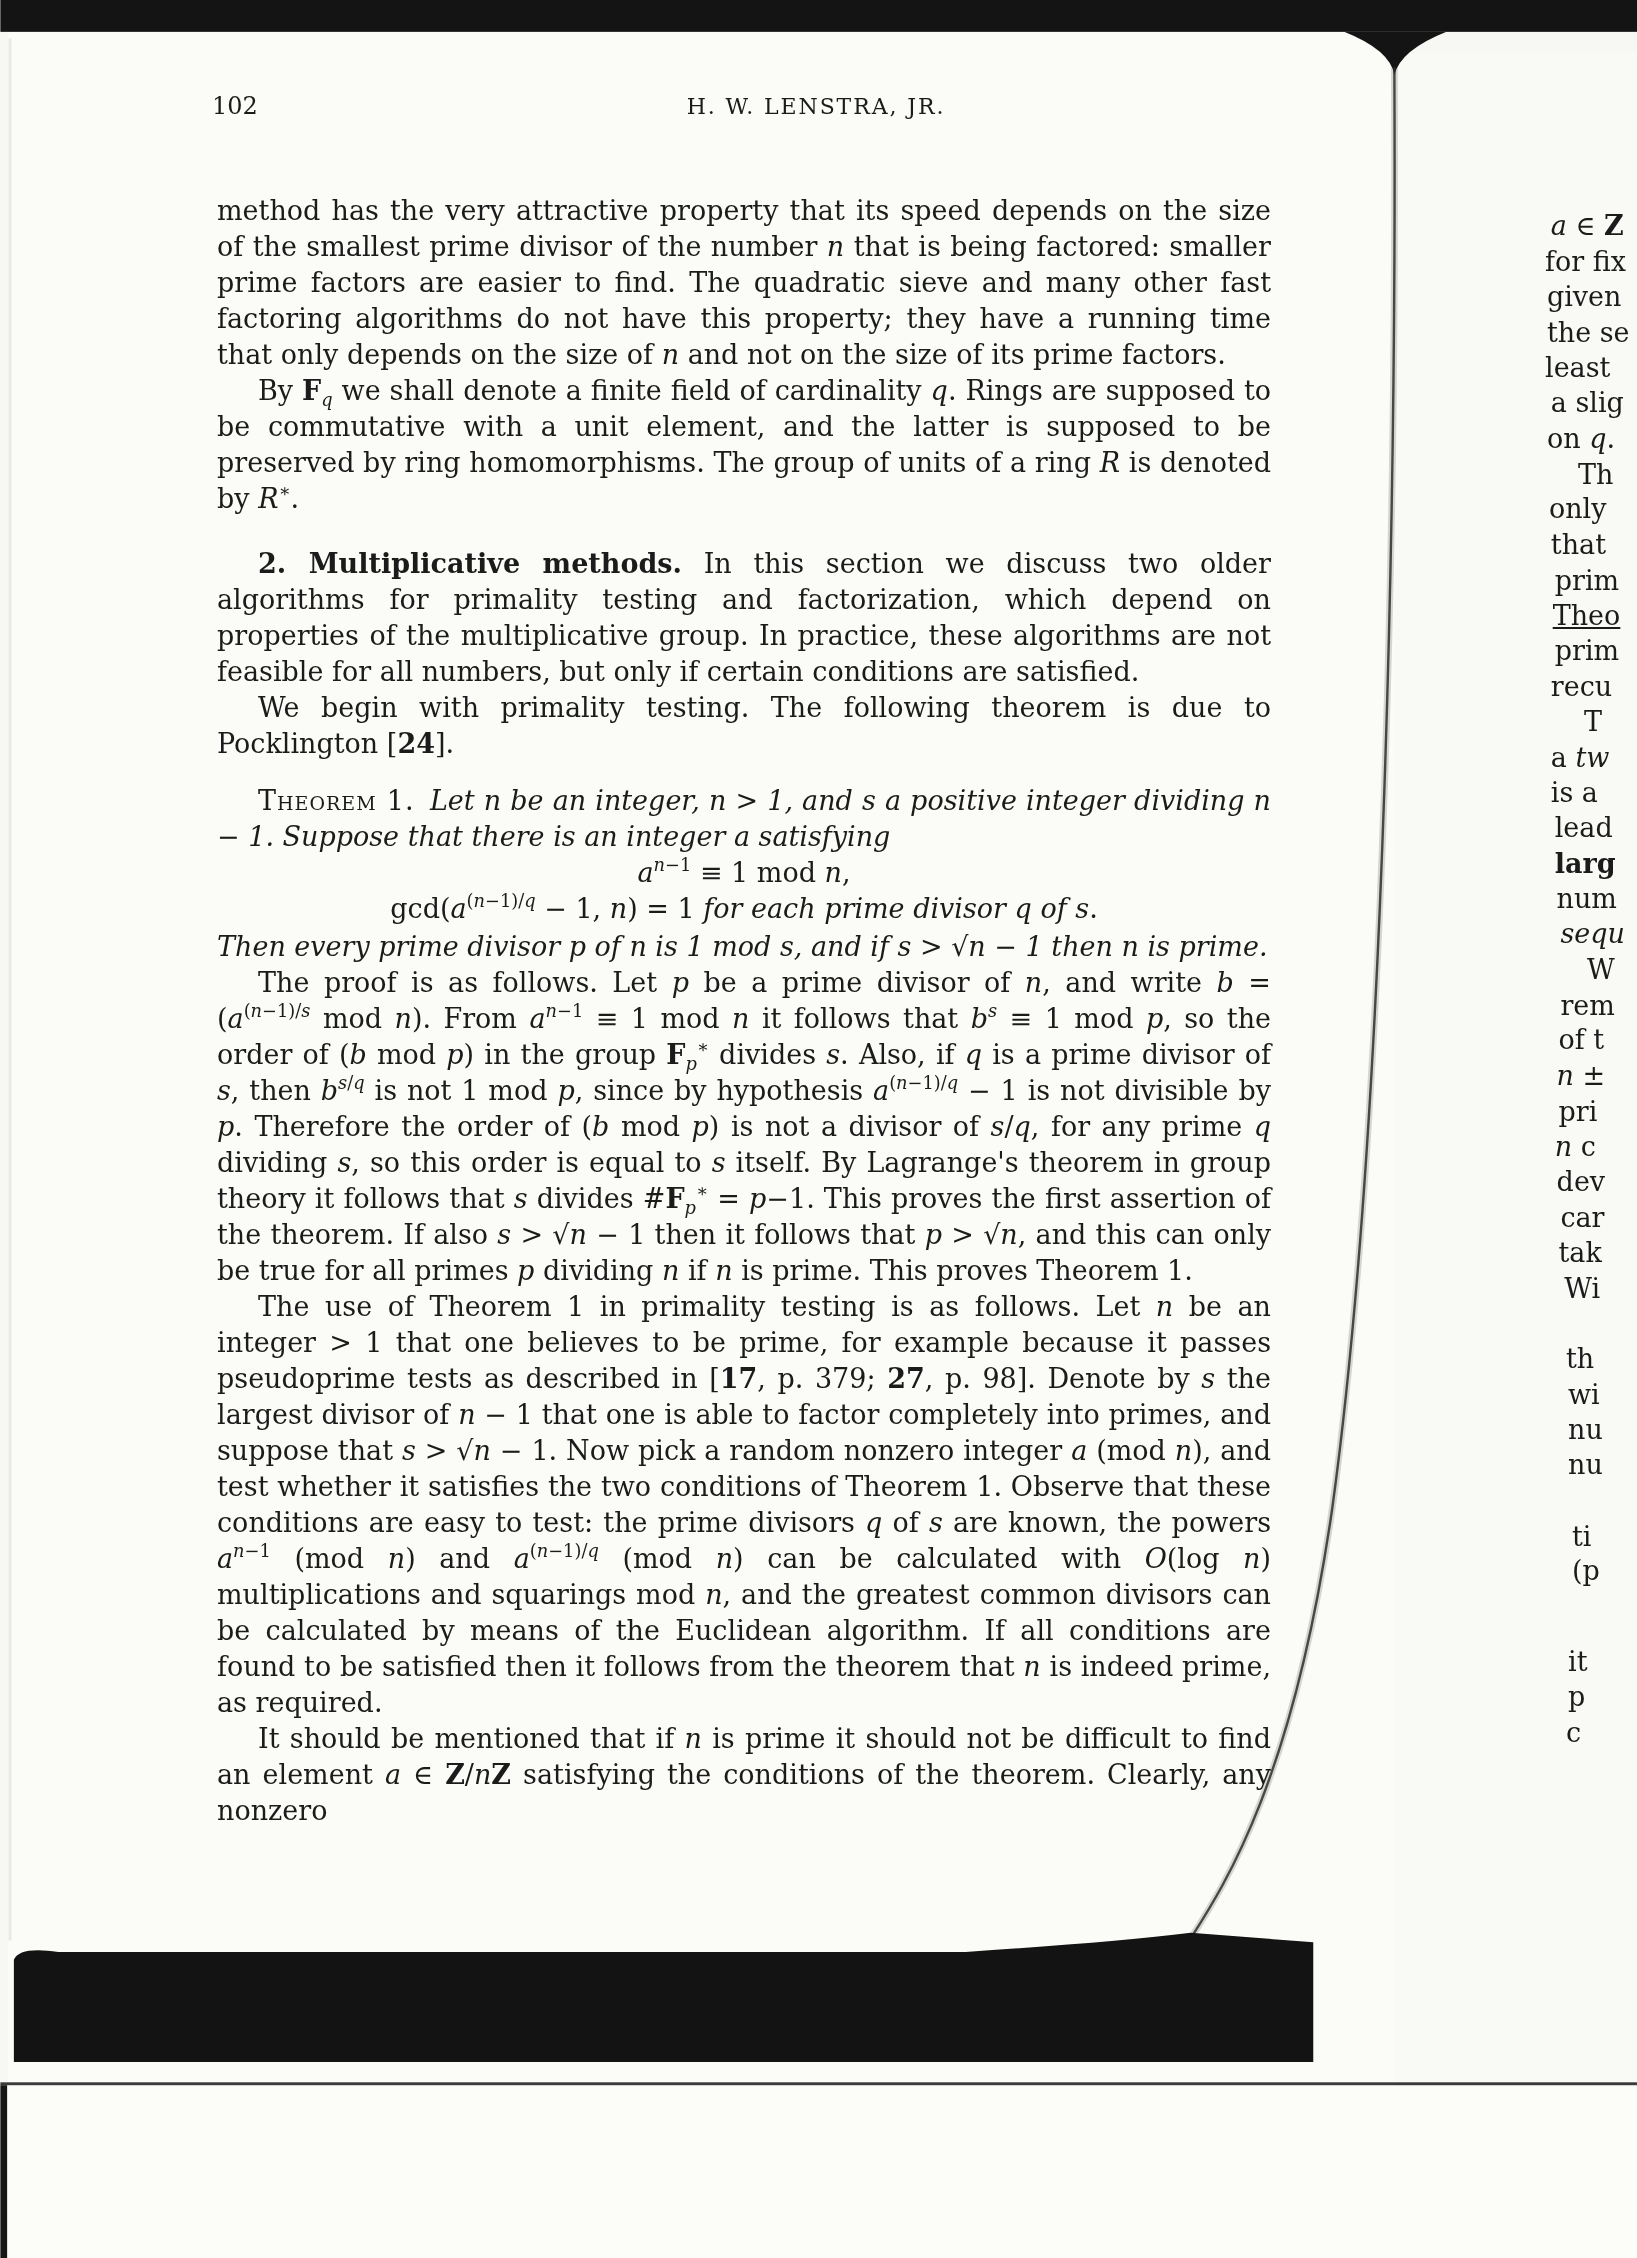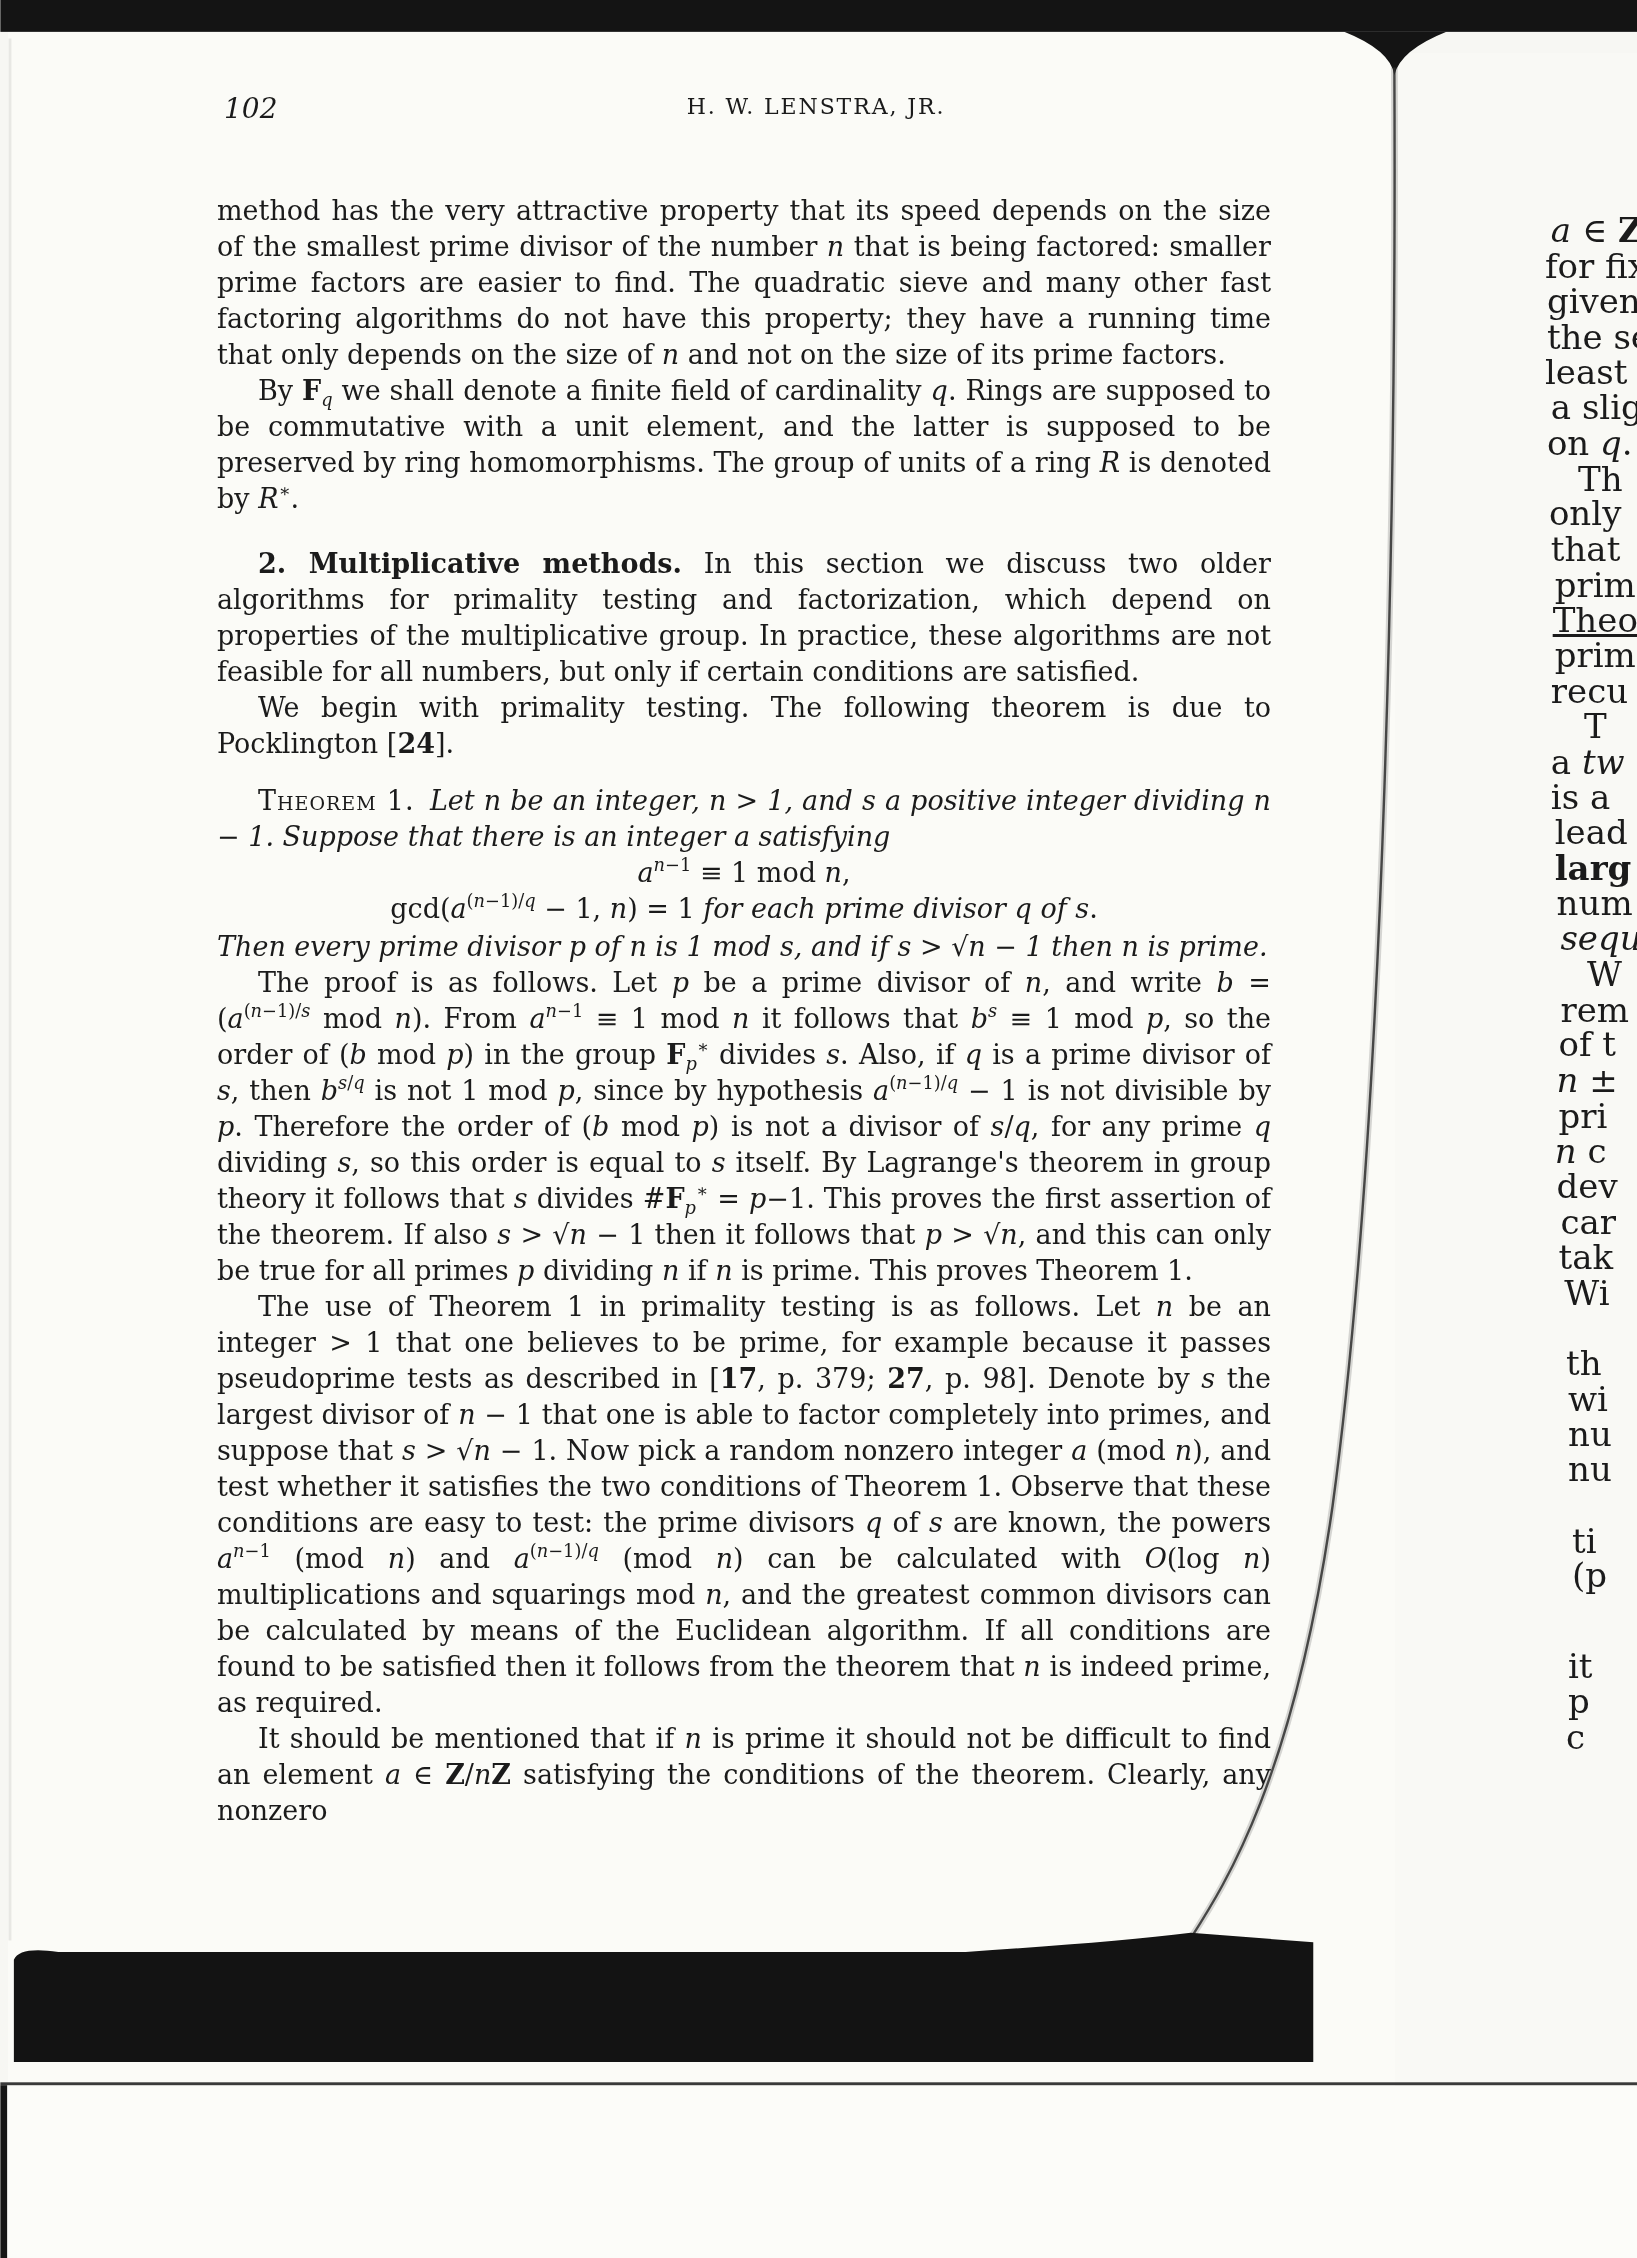--- a/index.html
+++ b/index.html
@@ -6,40 +6,40 @@
   .canvas{
     position:relative;width:1638px;height:2258px;overflow:hidden;
     background:#f7f7f3;
     font-family:"DejaVu Serif","Liberation Serif",serif;
     color:#1b1b1b;
   }
   .main-page{position:absolute;left:7.7px;top:32px;width:1387px;height:2054px;background:#fbfbf7;}
   .facing-page{position:absolute;left:1395px;top:53px;width:242px;height:2032px;background:#f9f9f5;}
   .artifacts{position:absolute;left:0;top:0;width:1638px;height:2258px;pointer-events:none;}
   
-  .page-number{position:absolute;left:224px;top:92px;font-size:28px;font-style:italic;}
+  .page-number{position:absolute;left:212px;top:92px;font-size:24px;}
   .running-header{position:absolute;left:290px;top:94px;width:1052px;text-align:center;
     font-size:22px;letter-spacing:1.9px;}
   
   .text-block{position:absolute;left:217px;top:193px;width:1054px;
     font-size:27px;line-height:36px;text-align:justify;}
   .text-block p{margin:0;text-indent:41px;}
   .text-block p.noindent{text-indent:0;}
   .sect{margin-top:29px !important;}
   .sect-label{font-weight:bold;}
   .thm{margin-top:21px !important;font-style:italic;}
   .thm-label{font-style:normal;font-variant:small-caps;letter-spacing:1px;margin-right:15.4px;}
   .eq{margin:14.5px 0;text-align:center;text-indent:0 !important;}
   .eq2{margin:17.4px 0 14.5px 0;}
   .concl{font-style:italic;margin-top:1.9px !important;}
   sup{font-size:0.66em;line-height:0;position:relative;top:-1px;text-align:right;}
   sub{font-size:0.66em;line-height:0;}
   
   .facing-col{position:absolute;left:1545px;top:0;width:93px;height:2258px;overflow:hidden;
-    font-size:34px;}
+    font-size:27px;}
   .frag{position:absolute;white-space:nowrap;}
 </style>
 </head>
 <body>
 
 <div class="canvas">
 
   <div class="main-page"></div>
   <div class="facing-page"></div>
 

